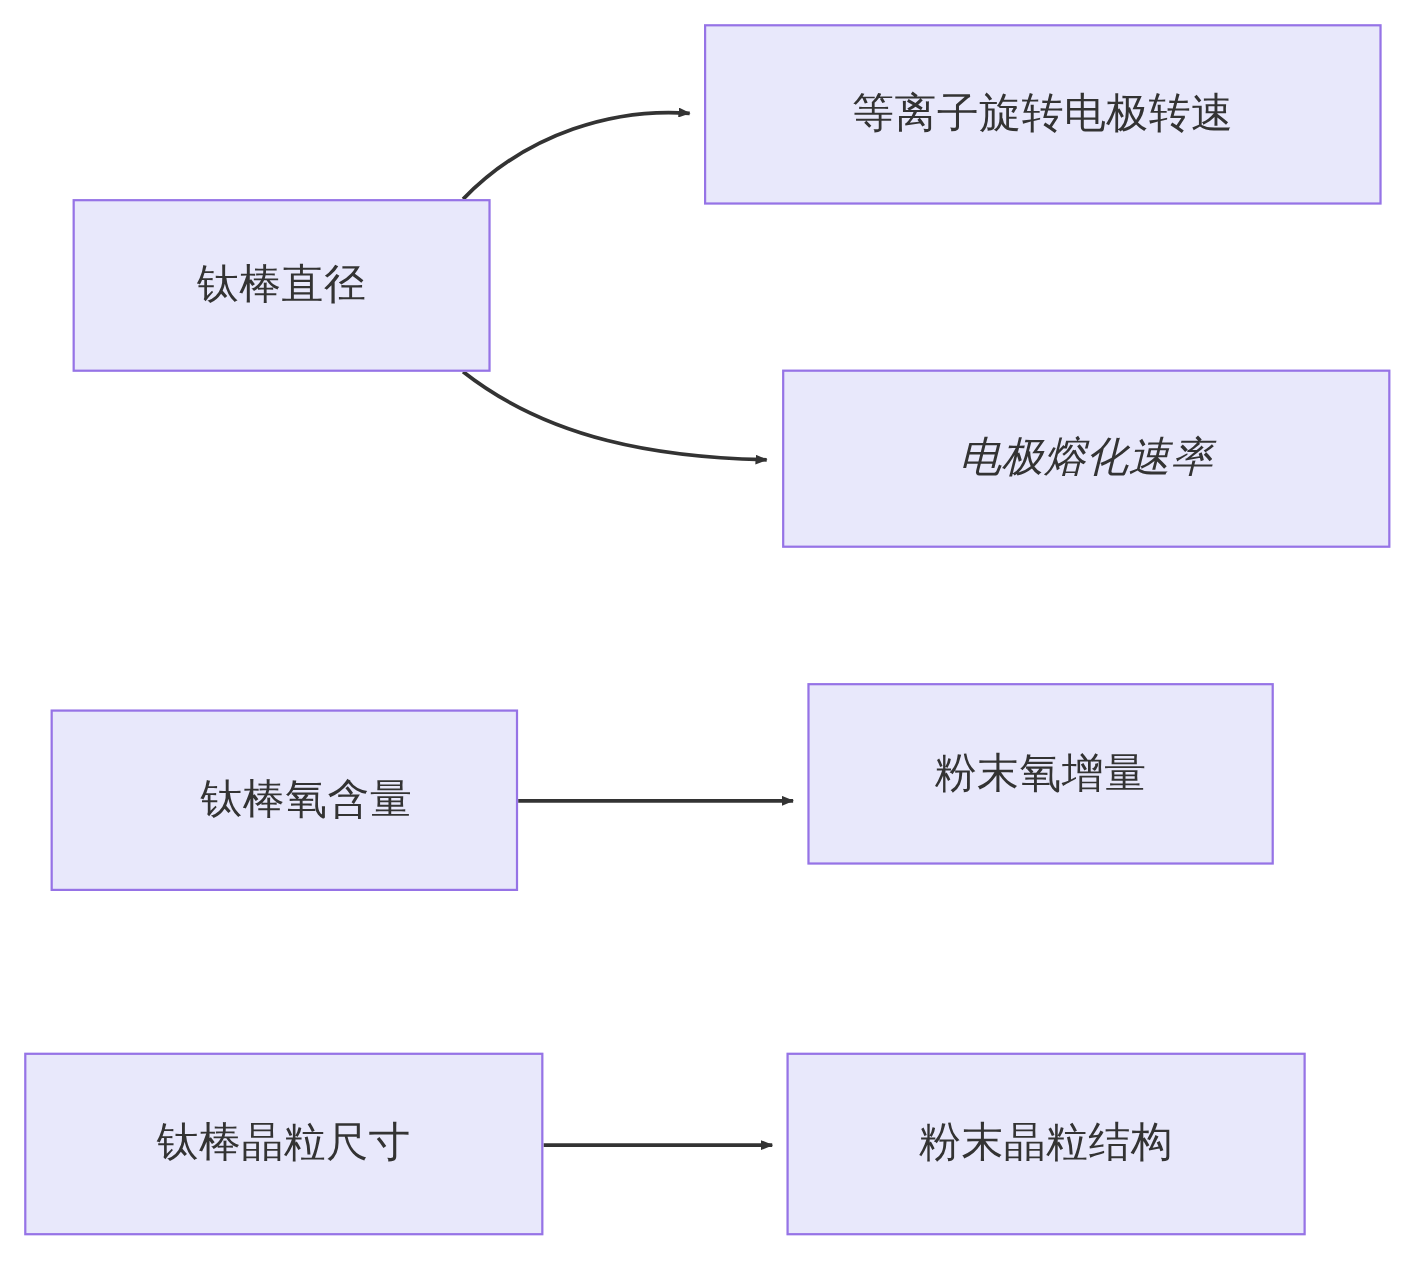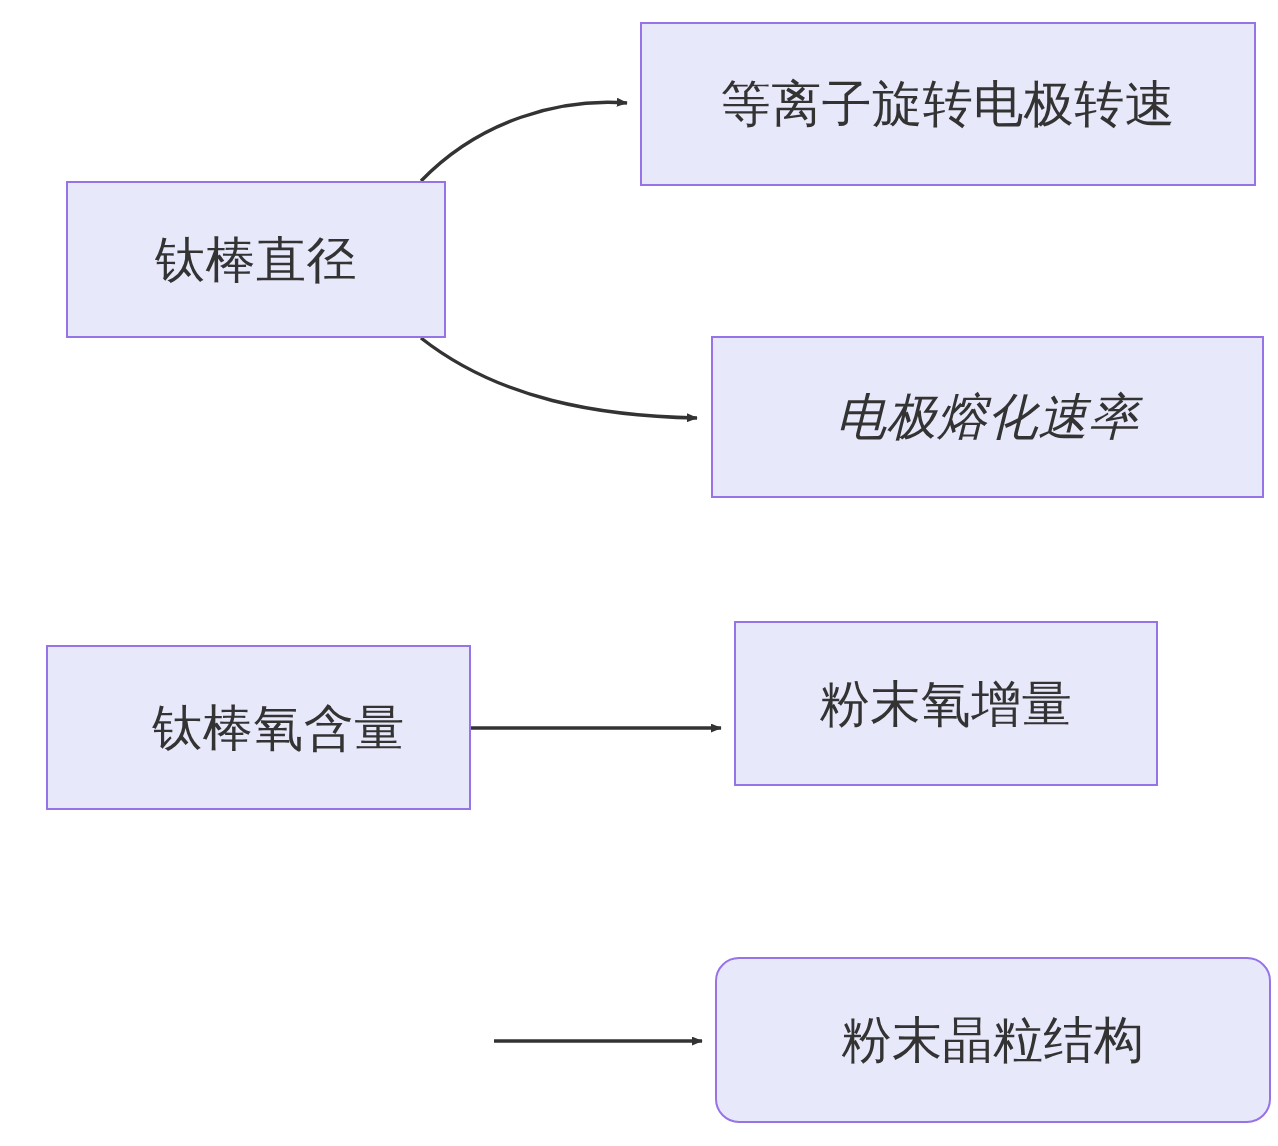--- a/index.html
+++ b/index.html
@@ -30,34 +30,34 @@
     box-sizing: border-box;
     background: #e8e8fb;
     border: 2px solid #9673e6;
     display: flex;
     align-items: center;
     justify-content: center;
     text-align: center;
   }
   .node-label {
     color: #333333;
-    font-size: 50px;
+    font-size: 38px;
     line-height: 1.2;
     letter-spacing: 0.5px;
     white-space: nowrap;
     font-weight: 400;
   }
   
   #node-ti-rod-diameter      { left: 66px;  top: 181px; width: 380px; height: 157px; }
   #node-plasma-electrode-rpm { left: 640px; top: 22px;  width: 616px; height: 164px; }
   #node-electrode-melt-rate  { left: 711px; top: 336px; width: 553px; height: 162px; font-style: italic; }
   #node-ti-rod-oxygen        { left: 46px;  top: 645px; width: 425px; height: 165px; padding-left: 40px; }
   #node-powder-oxygen-gain   { left: 734px; top: 621px; width: 424px; height: 165px; }
   #node-ti-rod-grain-size    { left: 22px;  top: 957px; width: 472px; height: 166px; }
-  #node-powder-grain-struct  { left: 715px; top: 957px; width: 556px; height: 166px; border-radius: 24px; }
+  #node-powder-grain-struct  { left: 715px; top: 957px; width: 472px; height: 166px; }
 </style>
 </head>
 <body>
 
 <div id="diagram-canvas">
 
   <svg id="edge-layer" viewBox="0 0 1278 1146" width="1278" height="1146" xmlns="http://www.w3.org/2000/svg">
     <defs>
       <marker id="arrowhead" markerWidth="11" markerHeight="9" refX="10.2" refY="4.5" orient="auto" markerUnits="userSpaceOnUse">
         <path d="M0,0 L11,4.5 L0,9 z" fill="#333333"></path>
@@ -86,18 +86,21 @@
   </div>
 
   <div class="node" id="node-ti-rod-oxygen">
     <span class="node-label">钛棒氧含量</span>
   </div>
 
   <div class="node" id="node-powder-oxygen-gain">
     <span class="node-label">粉末氧增量</span>
   </div>
 
+  <div class="node" id="node-ti-rod-grain-size">
+    <span class="node-label">钛棒晶粒尺寸</span>
+  </div>
 
   <div class="node" id="node-powder-grain-struct">
     <span class="node-label">粉末晶粒结构</span>
   </div>
 
 </div>
 
 </body></html>

